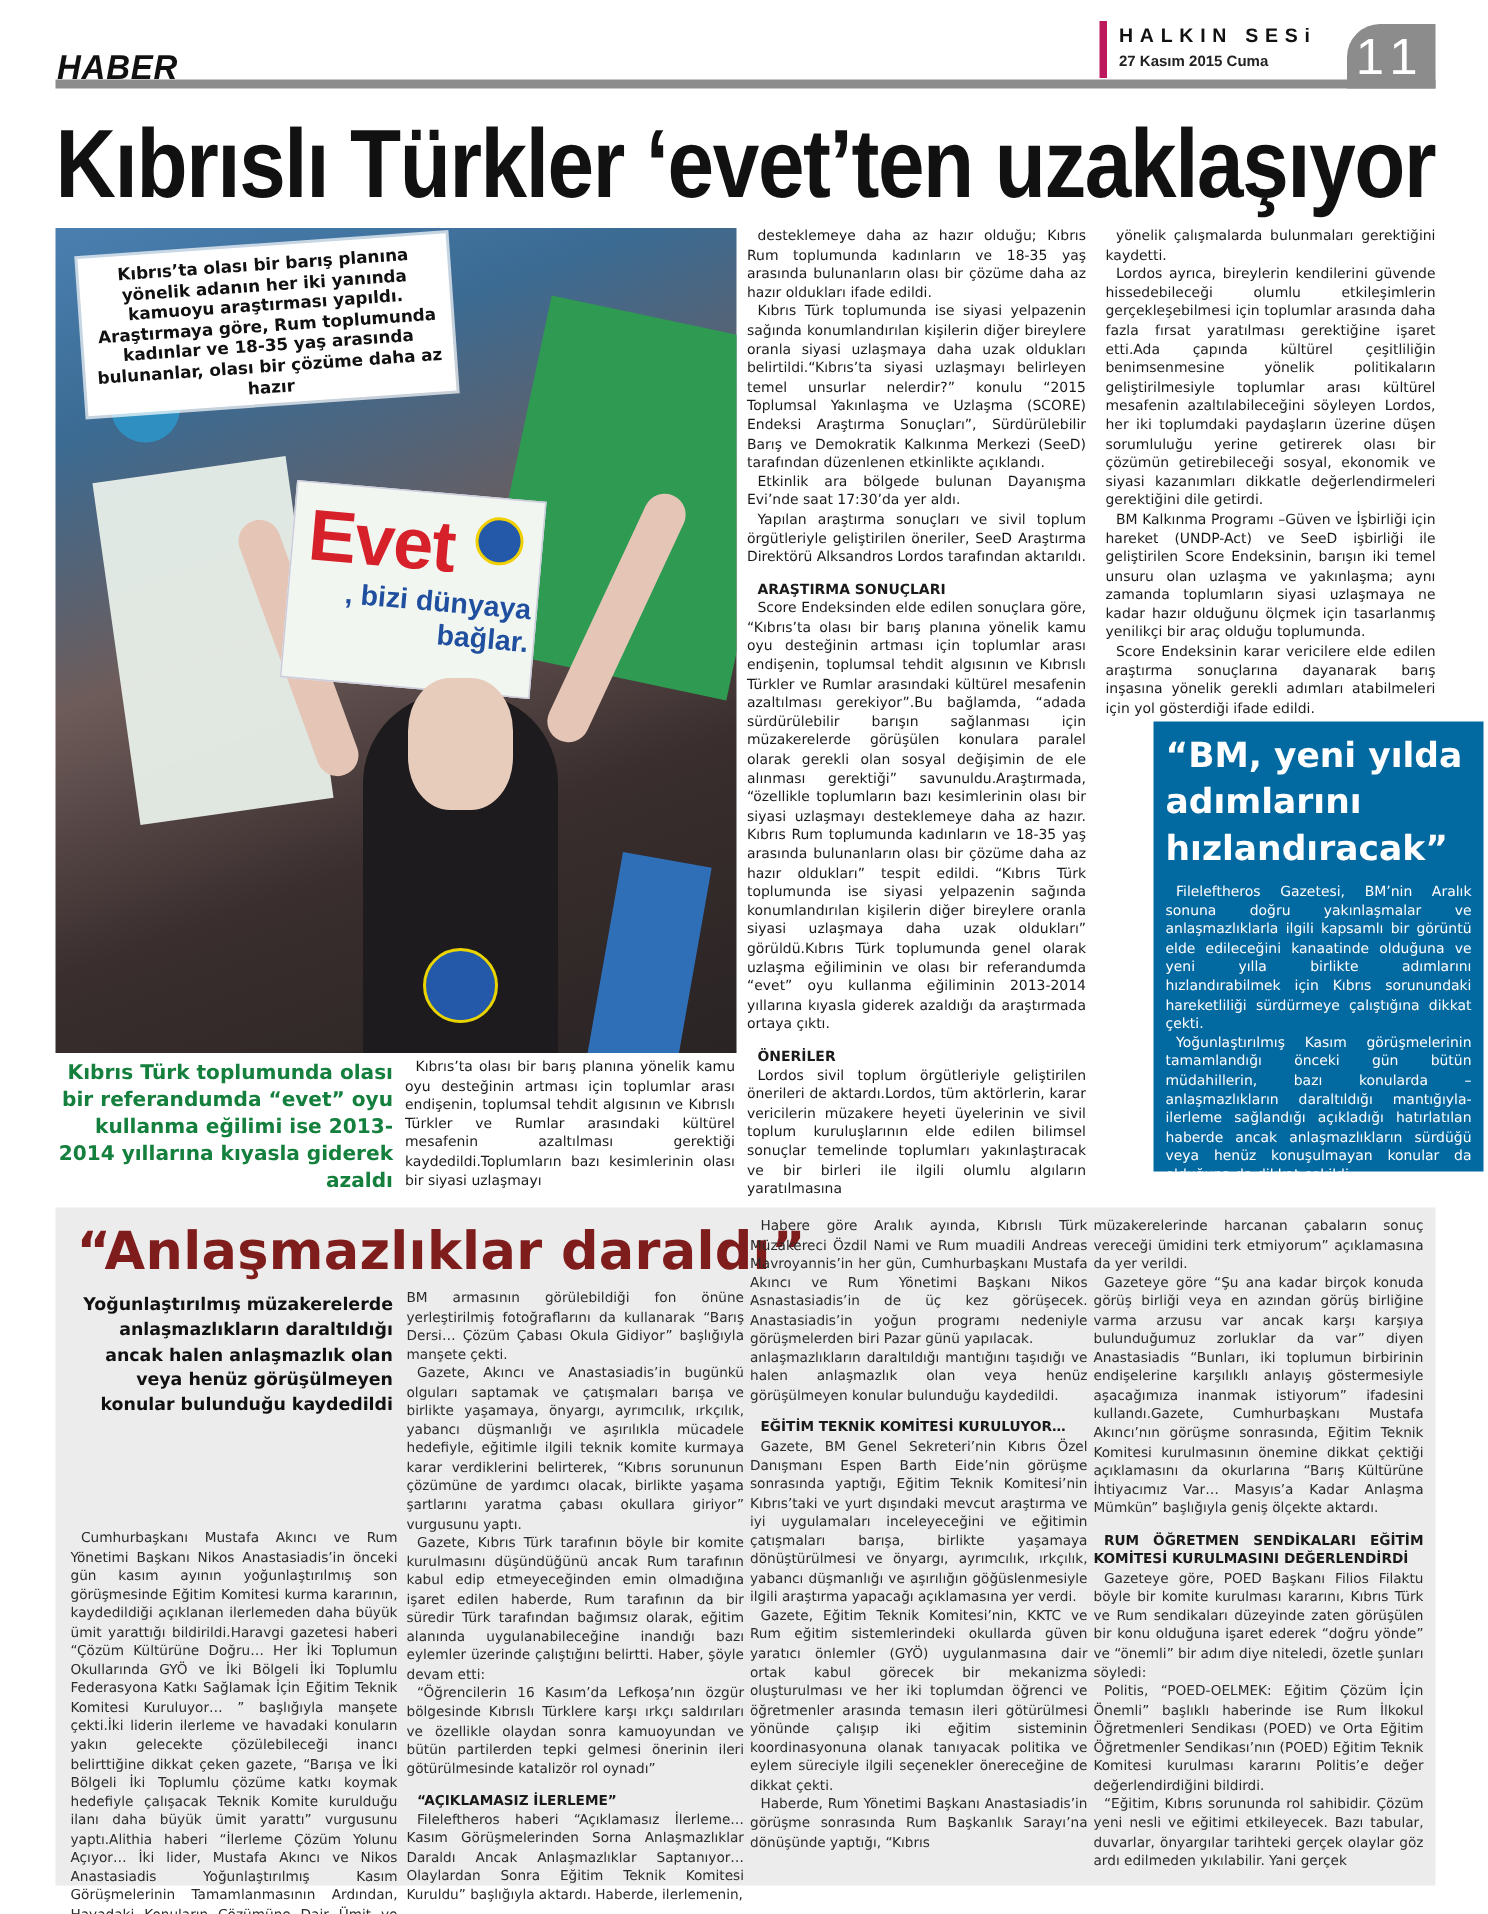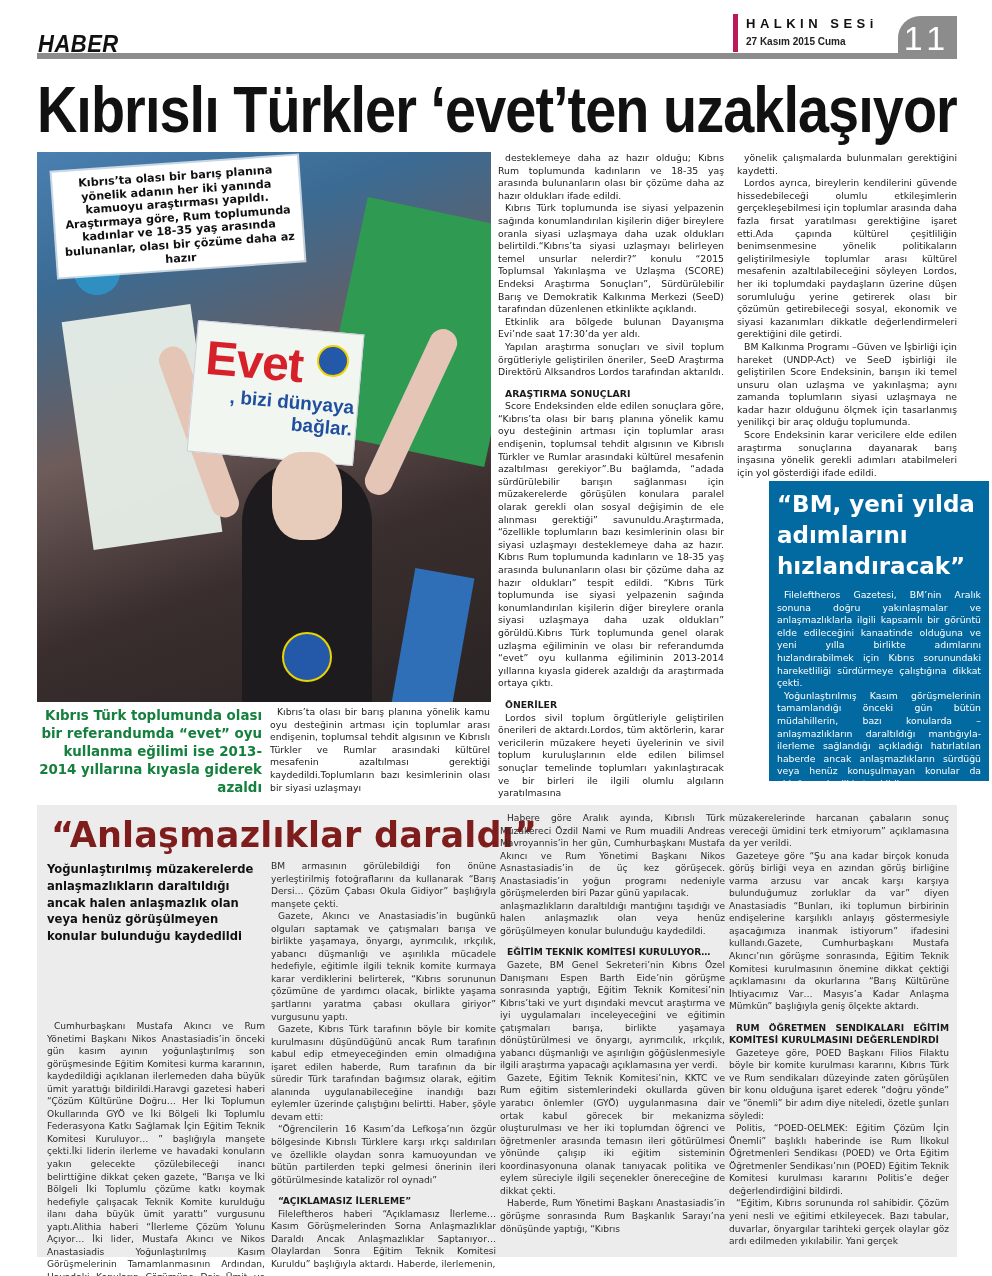--- a/index.html
+++ b/index.html
@@ -46,21 +46,21 @@
   .col2{left:498px;top:152px;width:226px;}
   .col3{left:737px;top:152px;width:220px;}
 
   .box-dark{left:737px;top:481px;width:220px;height:300px;background:#0369a1;margin-left:32px;}
   .box-dark-title{position:absolute;left:8px;top:8px;width:205px;color:#fff;font-family:"DejaVu Sans",sans-serif;font-weight:bold;font-size:23px;line-height:31px;}
   .box-dark-body{position:absolute;left:8px;top:108px;width:204px;color:#fff;}
 
   
   .bottom{left:37px;top:805px;width:920px;height:452px;background:#ececec;}
   .bottom-title{position:absolute;left:14px;top:6px;font-family:"DejaVu Sans",sans-serif;font-weight:bold;font-size:35px;line-height:48px;color:#7f1d1d;letter-spacing:0.2px;}
-  .bottom-deck{position:absolute;left:10px;top:56px;width:215px;font-family:"DejaVu Sans",sans-serif;font-weight:bold;font-size:11.6px;line-height:16.8px;color:#111;}
+  .bottom-deck{position:absolute;left:10px;top:56px;width:215px;font-family:"DejaVu Sans",sans-serif;font-weight:bold;font-size:11.6px;line-height:16.8px;color:#111;text-align:right;}
   .bcol{position:absolute;}
   .bcol1{left:10px;top:175px;width:218px;margin-top:40px;}
   .bcol2{left:234px;top:55px;width:225px;}
   .bcol3{left:463px;top:7px;width:225px;}
   .bcol4{left:692px;top:7px;width:220px;}
   .bottom .col{font-size:9.1px;line-height:12.55px;color:#2b2b2b;}
   .bottom .col .h{color:#1a1a1a;}
 </style>
 </head>
 <body>

